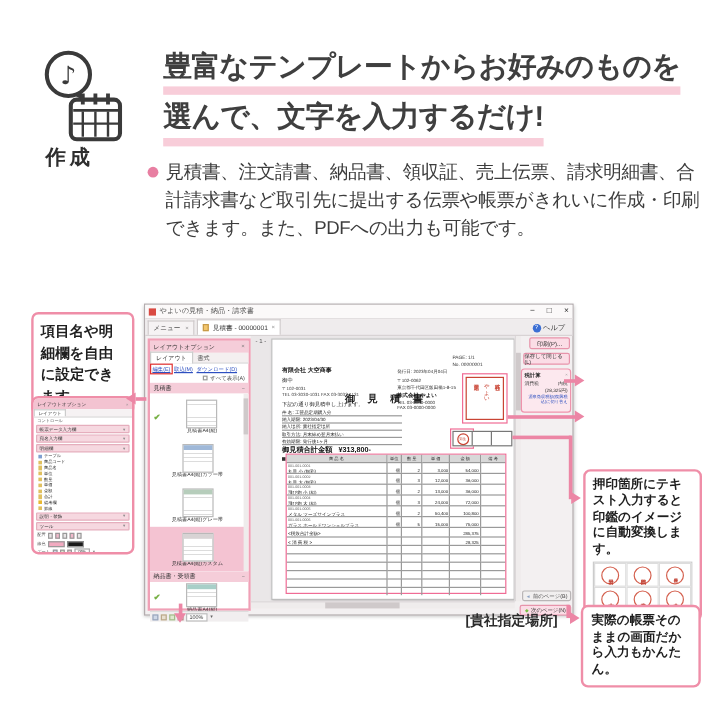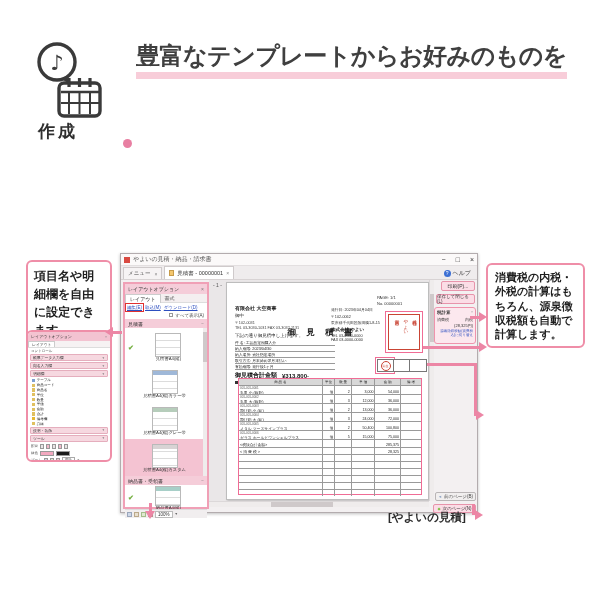--- a/index.html
+++ b/index.html
@@ -73,22 +73,24 @@
       <line x1="13" y1="17" x2="13" y2="38" stroke="#3a3a3a" stroke-width="2"></line>
       <line x1="23.5" y1="17" x2="23.5" y2="38" stroke="#3a3a3a" stroke-width="2"></line>
       <line x1="34" y1="17" x2="34" y2="38" stroke="#3a3a3a" stroke-width="2"></line>
       <line x1="5" y1="27" x2="43" y2="27" stroke="#3a3a3a" stroke-width="2"></line>
     </svg>
     <div class="abs badge-label" style="left:4px;top:80px;">作成</div>
   </div>
 
   <div class="abs" style="left:136px;top:42px;width:470px;">
     <span class="heading-line">豊富なテンプレートからお好みのものを</span><br>
+    <span class="heading-line" style="margin-top:5px;">選んで、文字を入力するだけ!</span>
   </div>
   <div class="abs bullet-dot" style="left:123px;top:139px;"></div>
+  <div class="abs bullet-par" style="left:138px;top:132px;width:448px;">見積書、注文請書、納品書、領収証、売上伝票、請求明細書、合計請求書など取引先に提出する伝票や帳票がきれいに作成・印刷できます。また、PDFへの出力も可能です。</div>
 
   <div class="abs appwin" style="left:120px;top:253px;width:358px;height:260px;">
 
     <div class="abs fx" style="left:0;top:0;width:100%;height:12px;background:#fbf9f9;border-bottom:1px solid #e3dfe0;padding:0 3px;">
       <span style="width:6px;height:6px;background:#d94a42;display:inline-block;margin-right:3px;"></span>
       <span class="t6" style="color:#555;">やよいの見積・納品・請求書</span>
       <span style="flex:1"></span>
       <span class="t7" style="margin-right:10px;color:#333;">−</span>
       <span class="t7" style="margin-right:10px;color:#333;">□</span>
       <span class="t7" style="color:#333;">×</span>
@@ -515,25 +517,48 @@
     <div class="fx" style="height:7px;padding:0 3px;gap:2px;">
       <span class="t35" style="color:#555;">ズーム</span>
       <span class="swatch" style="width:4px;background:#cfd8e8;"></span>
         <span class="swatch" style="width:4px;background:#dfe8cf;"></span>
         <span class="swatch" style="width:4px;background:#e8cfcf;"></span>
       <span class="t35" style="background:#fff;border:0.5px solid #aaa;padding:0 2px;">76%</span>
       <span class="t3" style="color:#888;">▼</span>
     </div>
   </div>
 
-  <div class="co" style="left:486px;top:263px;width:99px;padding:5px 7px;font-size:11px;line-height:1.3;">消費税の内税・外税の計算はもちろん、源泉徴収税額も自動で計算します。</div>
-
-
-
-  <div class="abs" style="left:388px;top:510px;font-size:11.5px;font-weight:bold;color:#2b2b2b;">[やよいの見積]</div>
+
+  <div class="co" style="left:486px;top:391px;width:99px;padding:5px 6px 6px;font-size:10.5px;line-height:1.28;">
+    <div>押印箇所にテキスト入力すると印鑑のイメージに自動変換します。</div>
+    <div style="margin-top:3px;border:1px solid #ccc;display:grid;grid-template-columns:1fr 1fr 1fr;background:#fff;">
+      <span class="hanko-cell" style="height:20px;">
+          <span class="hanko">岩田</span>
+        </span>
+      <span class="hanko-cell" style="height:20px;">
+          <span class="hanko">鶴田</span>
+        </span>
+      <span class="hanko-cell" style="height:20px;">
+          <span class="hanko" style="font-size:3.4px;">長谷川</span>
+        </span>
+      <span class="hanko-cell" style="height:20px;">
+          <span class="hanko">山本</span>
+        </span>
+      <span class="hanko-cell" style="height:20px;">
+          <span class="hanko">又吉</span>
+        </span>
+      <span class="hanko-cell" style="height:20px;">
+          <span class="hanko">八木</span>
+        </span>
+    </div>
+  </div>
+
+  <div class="co" style="left:484px;top:504px;width:100px;padding:5px 7px;font-size:10.5px;line-height:1.3;">実際の帳票そのままの画面だから入力もかんたん。</div>
+
+  <div class="abs" style="left:388px;top:510px;font-size:11.5px;font-weight:bold;color:#2b2b2b;">[貴社指定場所]</div>
 
   <div class="ln" style="left:113px;top:331px;width:9px;height:2.5px;"></div>
   <div class="ah ah-l" style="left:105px;top:327px;"></div>
 
   <div class="ln" style="left:470px;top:316px;width:11px;height:2.5px;"></div>
   <div class="ah ah-r" style="left:479px;top:312px;"></div>
 
   <div class="ln" style="left:423px;top:346px;width:58px;height:2.5px;"></div>
   <div class="ah ah-r" style="left:479px;top:342px;"></div>
 

